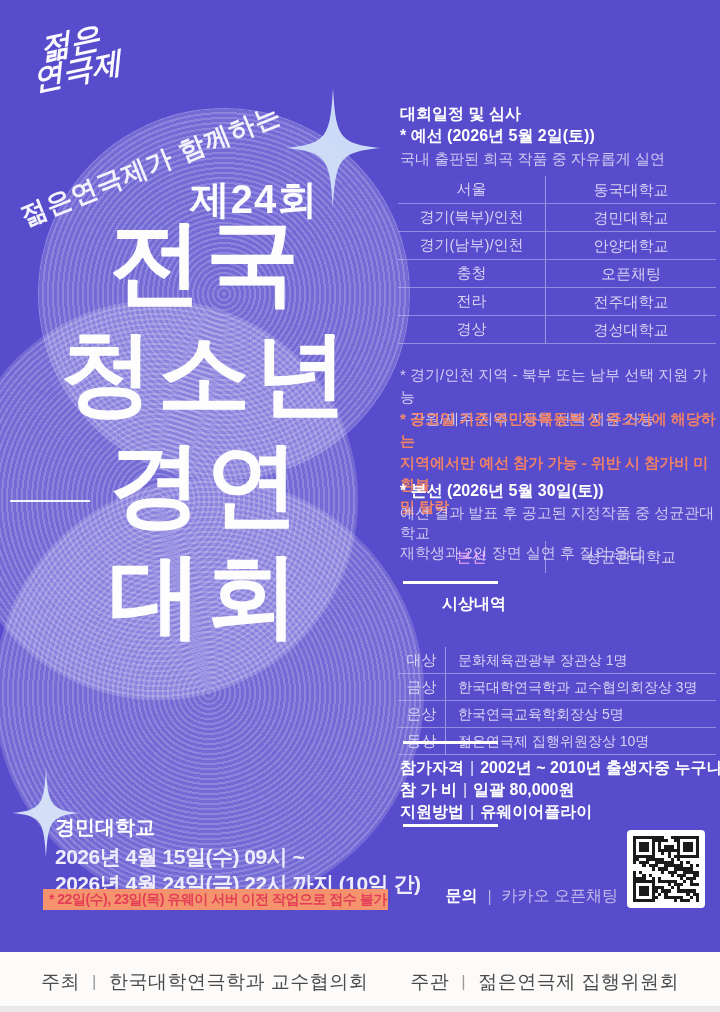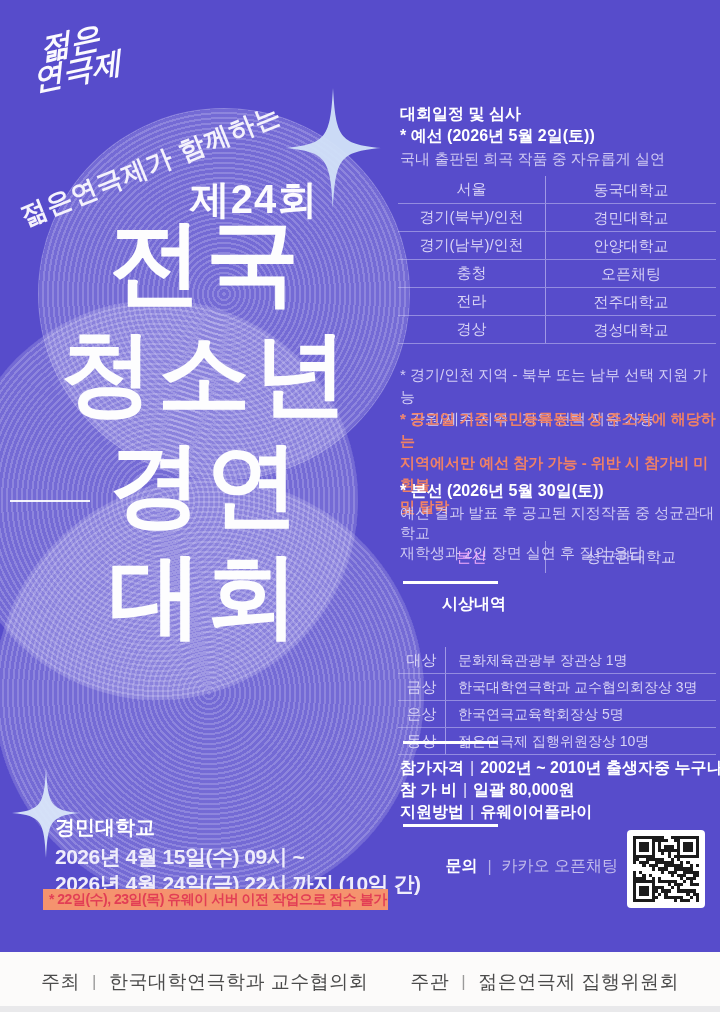--- a/index.html
+++ b/index.html
@@ -72,21 +72,21 @@
 
   .awards-table{position:absolute;left:398px;width:318px;}
   .awards-table .arow{display:flex;height:26px;align-items:center;border-bottom:1px solid rgba(208,203,246,0.5);}
   .awards-table .grade{width:47px;text-align:center;font-size:15px;color:#D8D3F5;}
   .awards-table .prize{flex:1;padding-left:12px;font-size:14px;color:#D8D3F5;border-left:1px solid rgba(208,203,246,0.6);height:26px;line-height:26px;white-space:nowrap;}
 
   .part-rows{position:absolute;left:400px;width:318px;}
   .part-row{height:22px;line-height:22px;font-size:16px;font-weight:700;color:#FFFFFF;white-space:nowrap;}
   .part-row .sep{padding:0 6px;font-weight:400;color:#E8E5FA;}
 
-  .contact-row{position:absolute;left:400px;top:856px;width:218px;display:flex;justify-content:flex-end;align-items:center;gap:10px;font-size:16px;}
+  .contact-row{position:absolute;left:400px;top:886px;width:218px;display:flex;justify-content:flex-end;align-items:center;gap:10px;font-size:16px;}
   .contact-row .lbl{color:#FFFFFF;font-weight:700;}
   .contact-row .sep{color:#B7B0E8;}
   .contact-row .val{color:#C3BCEC;}
 
   .qr{position:absolute;left:627px;top:830px;width:78px;height:78px;background:#FFFFFF;border-radius:4px;padding:6px;box-sizing:border-box;}
   .qr-grid{display:grid;grid-template-columns:repeat(21,3.15px);grid-auto-rows:3.15px;}
   .qd{background:#1b1b1b;}
 
   
   .apply-head{position:absolute;left:55px;top:814px;color:#FFFFFF;font-weight:700;font-size:20px;}

